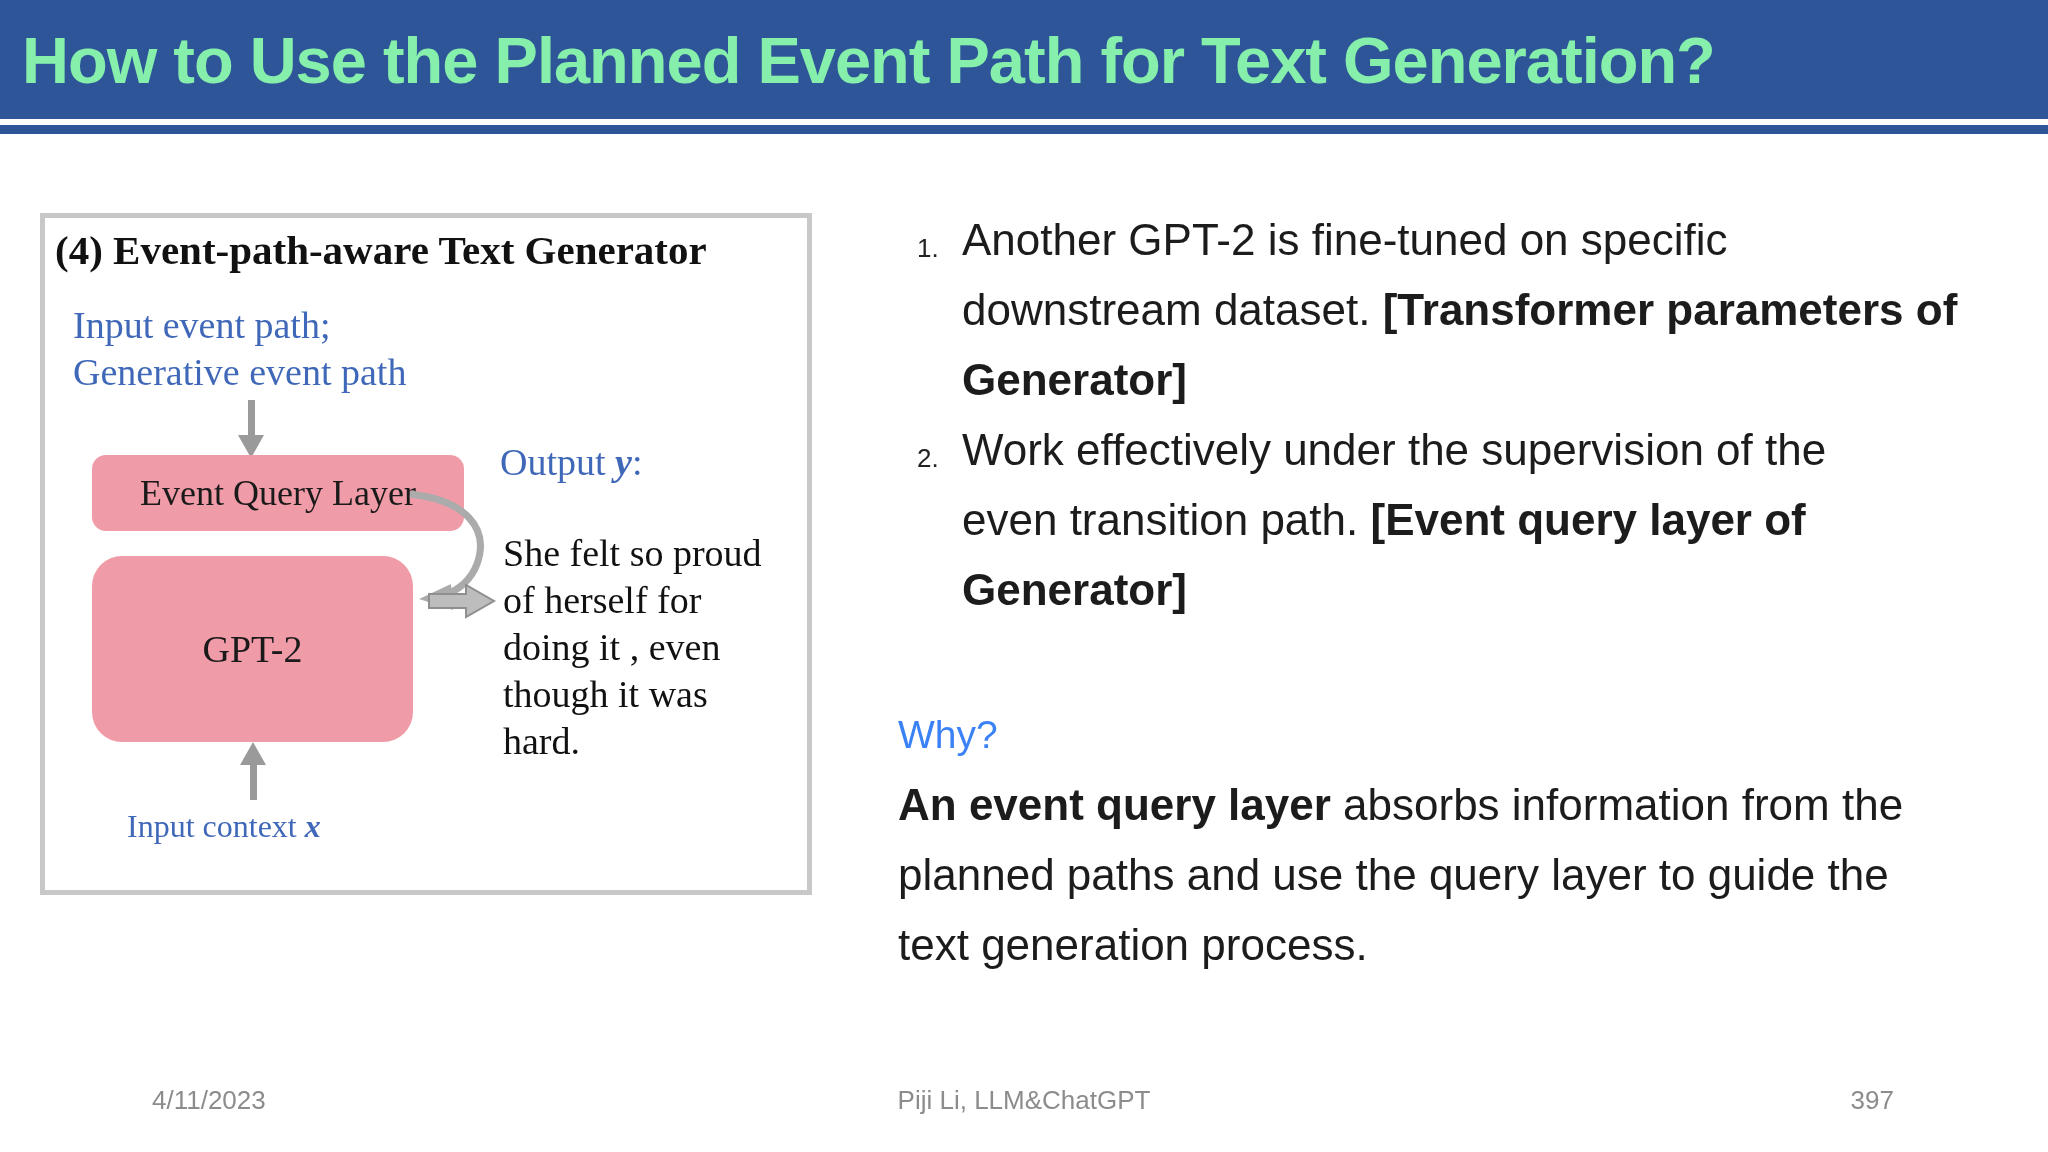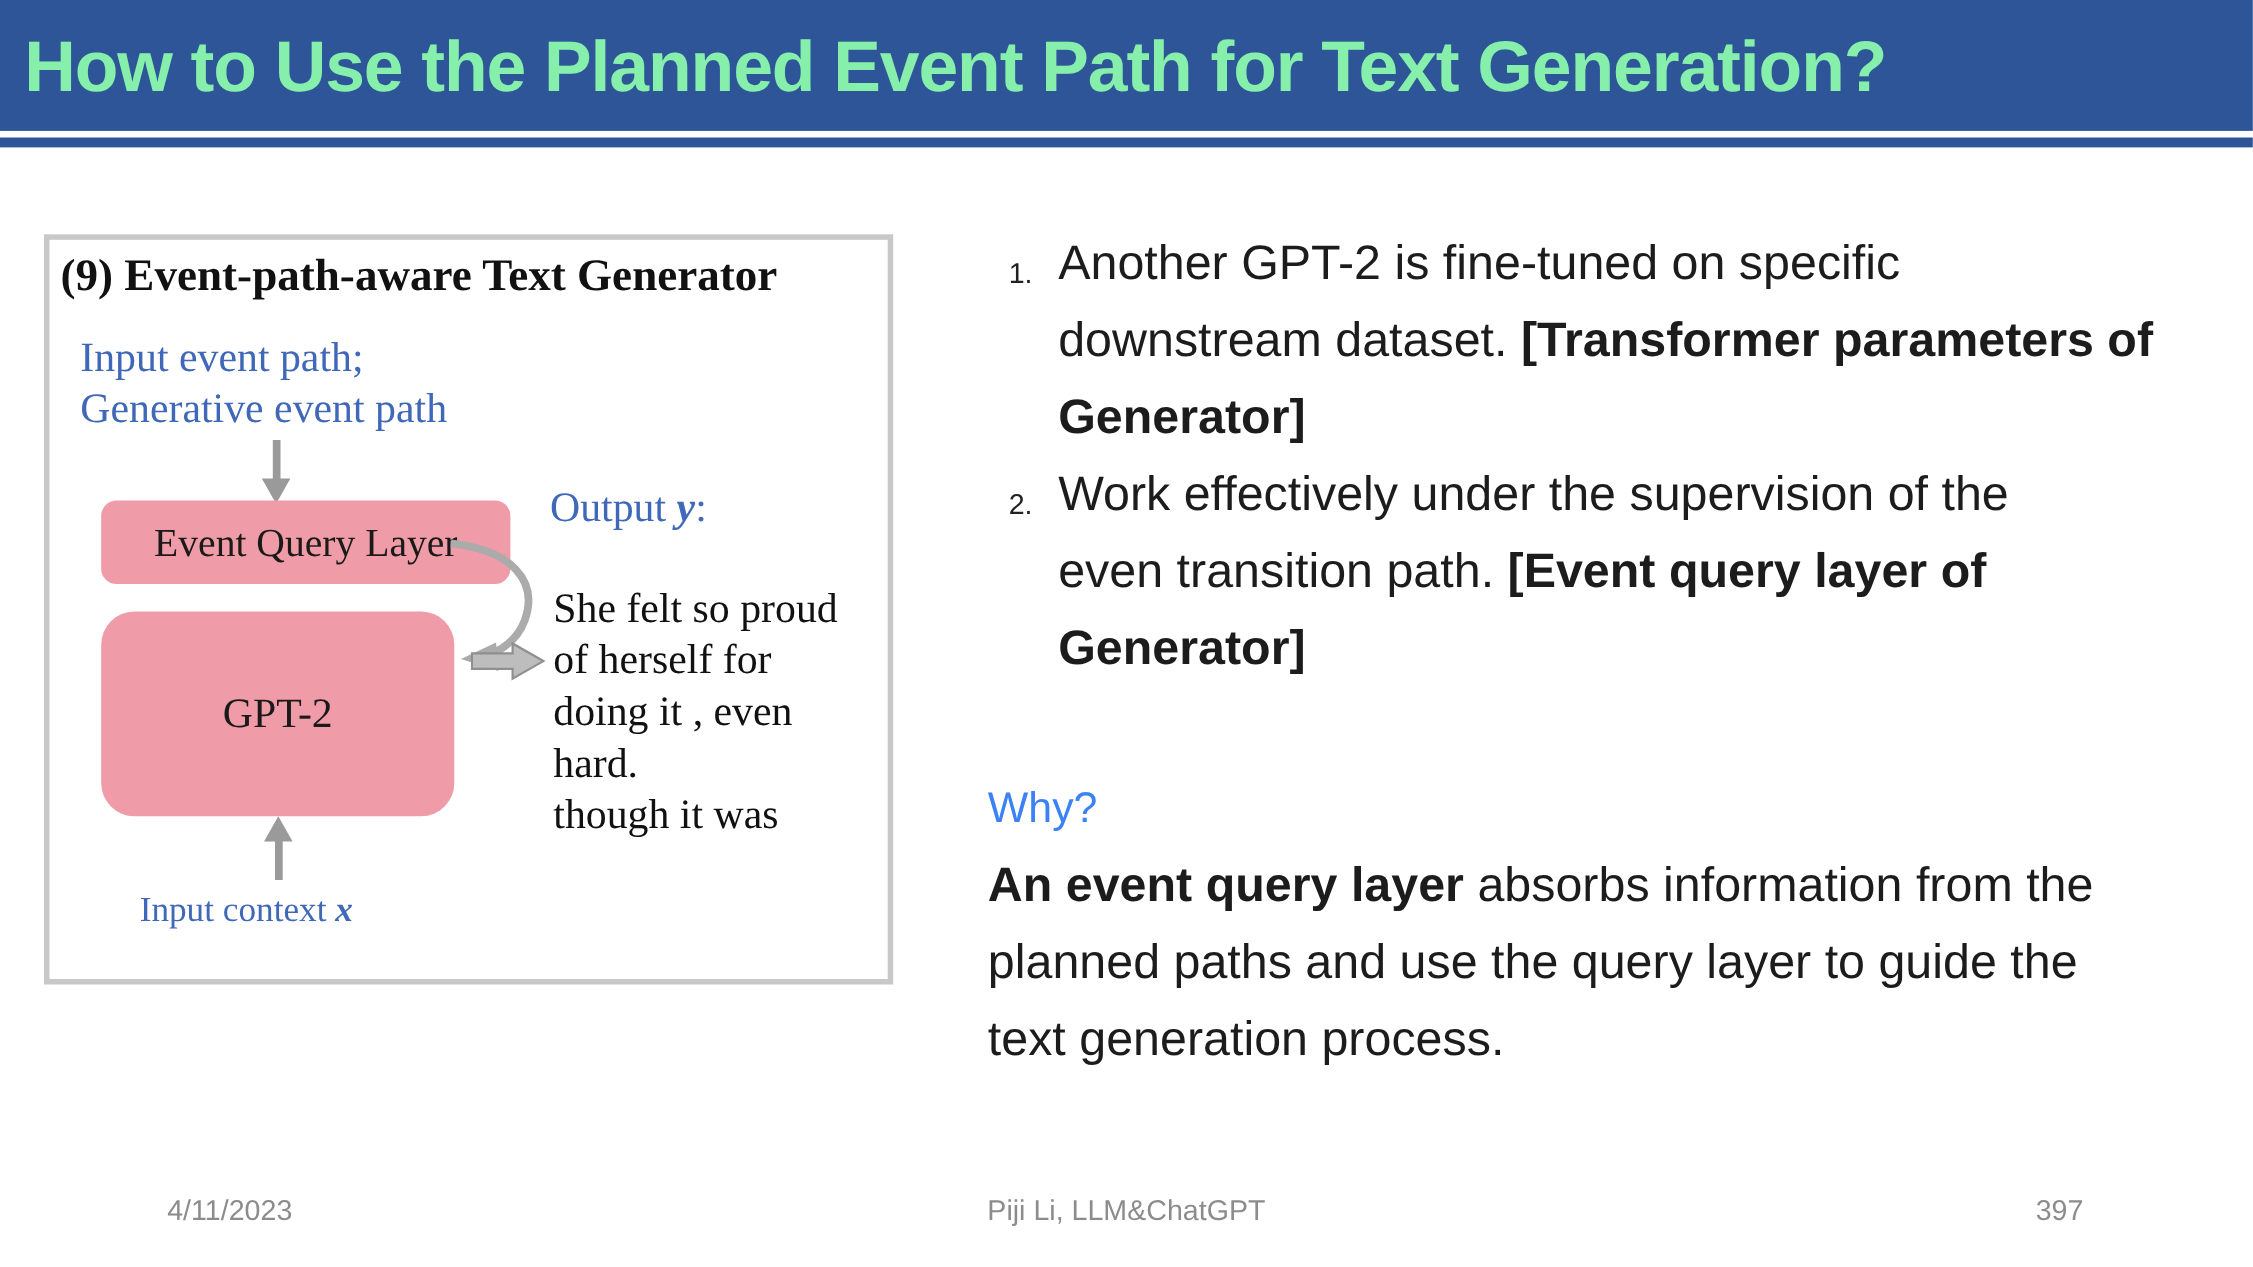--- a/index.html
+++ b/index.html
@@ -52,21 +52,21 @@
 </head>
 <body>
 
 <div class="title-bar">
   <div class="title-text">How to Use the Planned Event Path for Text Generation?</div>
 </div>
 <div class="title-underline"></div>
 
 <div class="diagram">
 
-  <div class="diag-heading">(9) Event-path-aware Text Generator</div>
+  <div class="diag-heading">(4) Event-path-aware Text Generator</div>
 
   <div class="input-label diag-blue">
     <div>Input event path;</div>
     <div>Generative event path</div>
   </div>
 
   <svg class="arrow-svg" style="left:190px; top:182px;" width="32" height="58" viewBox="0 0 32 58">
     <rect x="13" y="0" width="7" height="37" fill="#9A9A9A"></rect>
     <polygon points="16,58 3,35 29,35" fill="#9A9A9A"></polygon>
   </svg>
@@ -89,22 +89,22 @@
   </svg>
 
   <div class="output-label diag-blue">
     <span>Output </span><span class="math-var">y</span><span>:</span>
   </div>
 
   <div class="output-text">
     <div>She felt so proud</div>
     <div>of herself for</div>
     <div>doing it , even</div>
+    <div>though it was</div>
     <div>hard.</div>
-    <div>though it was</div>
   </div>
 
   <svg class="arrow-svg" style="left:192px; top:524px;" width="32" height="58" viewBox="0 0 32 58">
     <rect x="13" y="21" width="7" height="37" fill="#9A9A9A"></rect>
     <polygon points="16,0 3,23 29,23" fill="#9A9A9A"></polygon>
   </svg>
 
   <div class="context-label diag-blue">
     <span>Input context </span><span class="math-var">x</span>
   </div>

